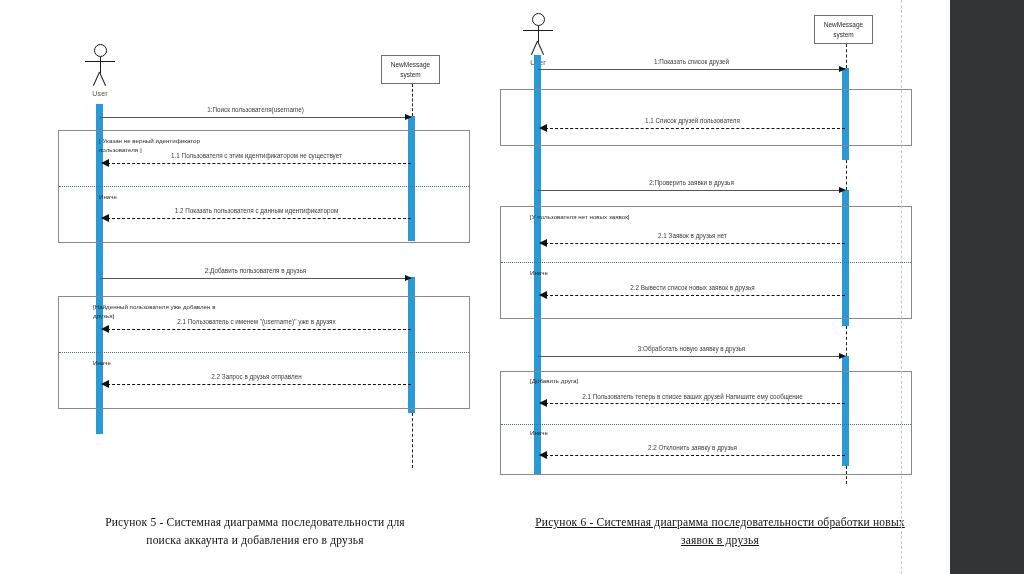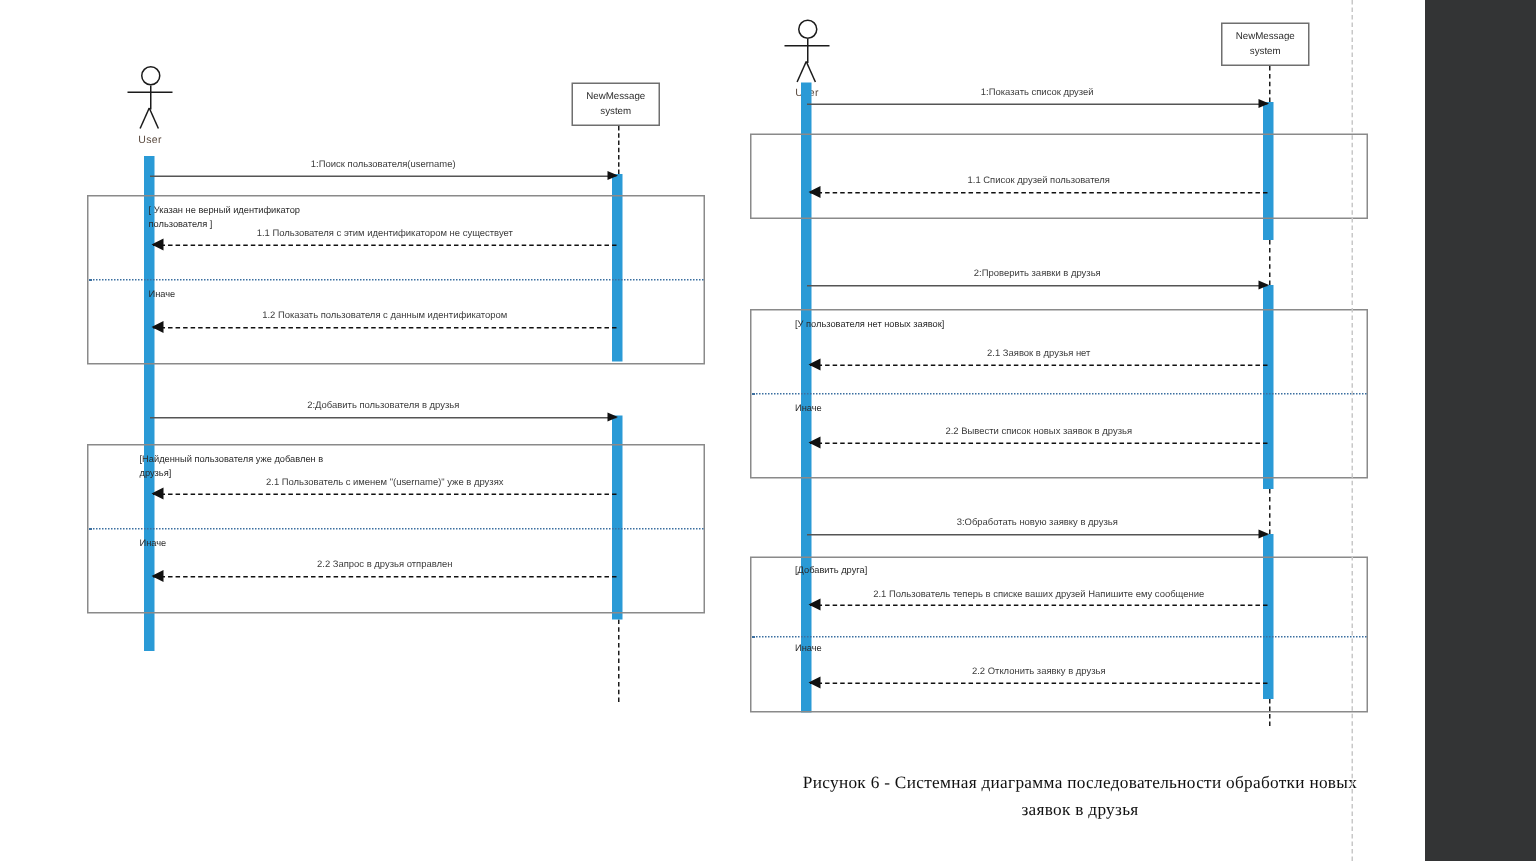--- a/index.html
+++ b/index.html
@@ -265,18 +265,19 @@
     </div>
 
     <div class="msg ret" style="left:540px;top:455px;width:305px;">
       <div class="line"></div>
       <div class="head-l"></div>
       <div class="label">2.2 Отклонить заявку в друзья</div>
     </div>
 
   </div>
 
-  <div class="caption" style="left:529px;top:514px;width:382px;">Рисунок 6 - Системная диаграмма последовательности обработки новых заявок в друзья</div>
+  <div class="caption" style="left:90px;top:514px;width:330px;">Рисунок 5 - Системная диаграмма последовательности для поиска аккаунта и добавления его в друзья</div>
+  <div class="caption" style="left:529px;top:514px;width:382px;text-decoration:underline;">Рисунок 6 - Системная диаграмма последовательности обработки новых заявок в друзья</div>
 
   <div class="page-edge"></div>
   <div class="dark-panel"></div>
 
 </div>
 
 </body></html>

